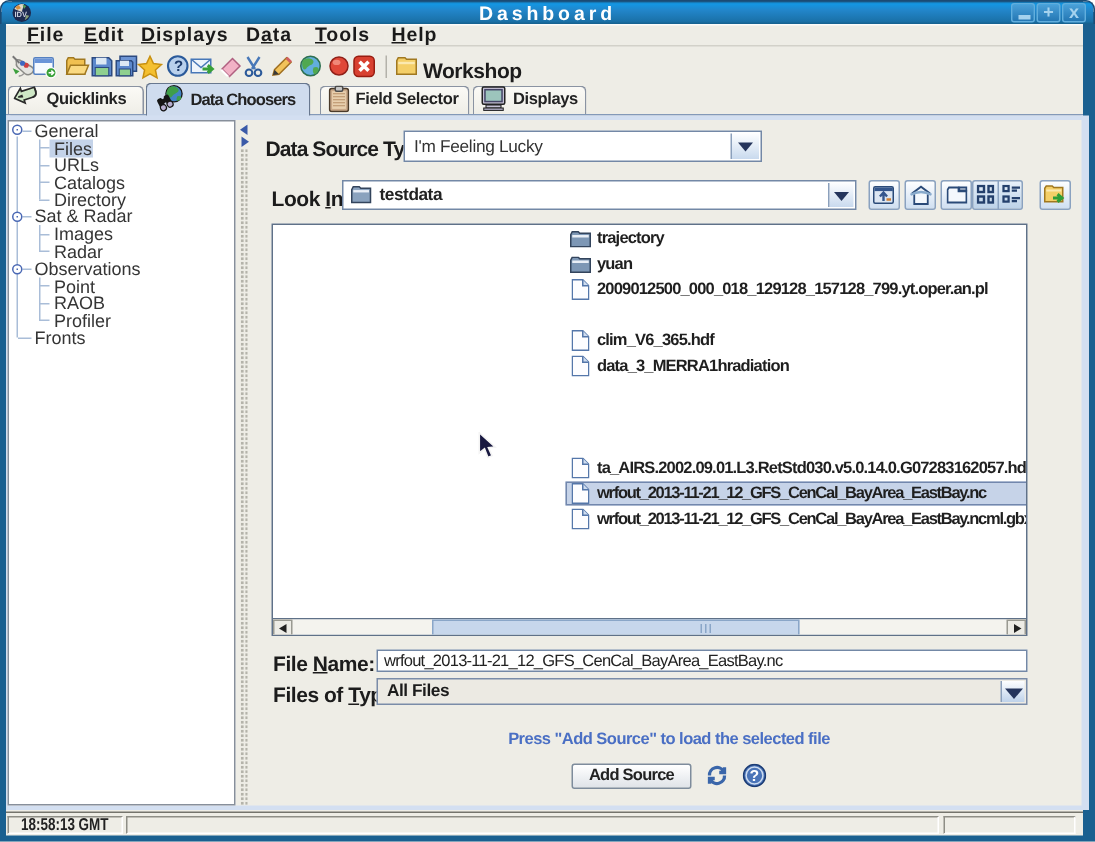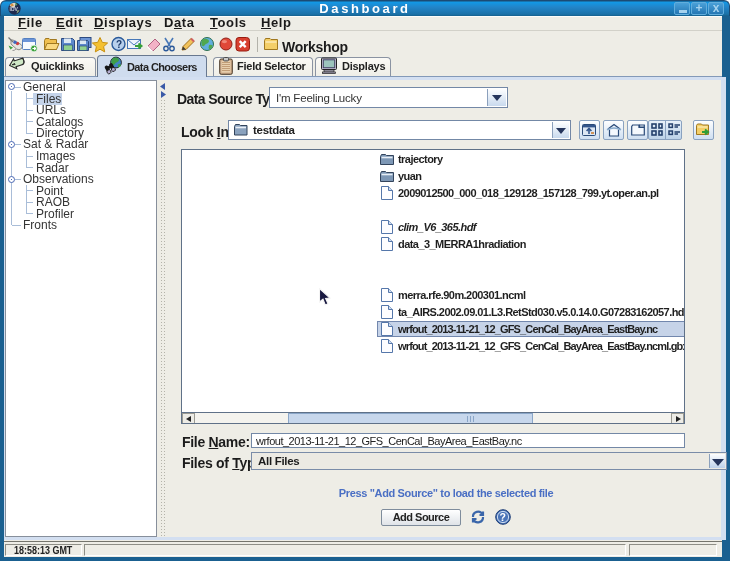--- a/index.html
+++ b/index.html
@@ -358,40 +358,33 @@
       </svg>
       <span class="rtxt">yuan</span>
     </div>
   <div class="row" style="top:35px;">
       <svg style="position:absolute;left:199px;top:1px;" width="12" height="14" viewBox="0 0 12 14">
         <path d="M0.5 0.5 L7.5 0.5 L11.5 4.5 L11.5 13.5 L0.5 13.5 Z" fill="#fdfdff" stroke="#5577aa"></path>
         <path d="M7.5 0.5 L7.5 4.5 L11.5 4.5" fill="#cfddf0" stroke="#5577aa"></path>
       </svg>
       <span class="rtxt">2009012500_000_018_129128_157128_799.yt.oper.an.pl</span>
     </div>
-  <div class="row" style="top:69px;font-style:italic;">
+  <div class="row" style="top:69px;">
       <svg style="position:absolute;left:199px;top:1px;" width="12" height="14" viewBox="0 0 12 14">
         <path d="M0.5 0.5 L7.5 0.5 L11.5 4.5 L11.5 13.5 L0.5 13.5 Z" fill="#fdfdff" stroke="#5577aa"></path>
         <path d="M7.5 0.5 L7.5 4.5 L11.5 4.5" fill="#cfddf0" stroke="#5577aa"></path>
       </svg>
       <span class="rtxt">clim_V6_365.hdf</span>
     </div>
   <div class="row" style="top:86px;">
       <svg style="position:absolute;left:199px;top:1px;" width="12" height="14" viewBox="0 0 12 14">
         <path d="M0.5 0.5 L7.5 0.5 L11.5 4.5 L11.5 13.5 L0.5 13.5 Z" fill="#fdfdff" stroke="#5577aa"></path>
         <path d="M7.5 0.5 L7.5 4.5 L11.5 4.5" fill="#cfddf0" stroke="#5577aa"></path>
       </svg>
       <span class="rtxt">data_3_MERRA1hradiation</span>
-    </div>
-  <div class="row" style="top:137px;">
-      <svg style="position:absolute;left:199px;top:1px;" width="12" height="14" viewBox="0 0 12 14">
-        <path d="M0.5 0.5 L7.5 0.5 L11.5 4.5 L11.5 13.5 L0.5 13.5 Z" fill="#fdfdff" stroke="#5577aa"></path>
-        <path d="M7.5 0.5 L7.5 4.5 L11.5 4.5" fill="#cfddf0" stroke="#5577aa"></path>
-      </svg>
-      <span class="rtxt">merra.rfe.90m.200301.ncml</span>
     </div>
   <div class="row" style="top:154px;">
       <svg style="position:absolute;left:199px;top:1px;" width="12" height="14" viewBox="0 0 12 14">
         <path d="M0.5 0.5 L7.5 0.5 L11.5 4.5 L11.5 13.5 L0.5 13.5 Z" fill="#fdfdff" stroke="#5577aa"></path>
         <path d="M7.5 0.5 L7.5 4.5 L11.5 4.5" fill="#cfddf0" stroke="#5577aa"></path>
       </svg>
       <span class="rtxt">ta_AIRS.2002.09.01.L3.RetStd030.v5.0.14.0.G07283162057.hdf</span>
     </div>
   <div class="row" style="top:171px;">
       <div style="position:absolute; left:195px; top:0px; width:310px; height:16px; background:#c6d3e8; border:1px solid #7287ad;"></div>
@@ -420,21 +413,21 @@
   <div style="position:absolute; left:106px; top:263px; width:245px; height:11px; background:#c7d7ec; border:1px solid #8aa6c8;">
     <span style="position:absolute; left:178px; top:2px; width:1px; height:6px; background:#8aa6c8; box-shadow:3px 0 #8aa6c8, 6px 0 #8aa6c8;"></span>
   </div>
 </div>
 
 <div class="abs lbl" style="left:182px; top:434px;">File <u>N</u>ame:</div>
 <div class="abs" style="left:251px; top:433px; width:434px; height:15px; background:#fff; border:1px solid #7388a6;">
   <div style="position:absolute; left:4px; top:1px; font-size:11px; letter-spacing:-0.5px; color:#222; white-space:nowrap;">wrfout_2013-11-21_12_GFS_CenCal_BayArea_EastBay.nc</div>
 </div>
 <div class="abs lbl" style="left:182px; top:455px;">Files of <u>T</u>ype:</div>
-<div class="abs" style="left:251px; top:452px; width:476px; height:18px; background:#eceae3; border:1px solid #7a8ca8;">
+<div class="abs" style="left:251px; top:452px; width:434px; height:18px; background:#eceae3; border:1px solid #7a8ca8;">
   <div style="position:absolute; left:6px; top:2px; font-size:11.5px; letter-spacing:-0.3px; font-weight:bold; color:#1c1c1c;">All Files</div>
   <div class="combobtn" style="width:16px; background:linear-gradient(180deg,#fdfeff,#bed2ea);">
       <span class="arrowdn" style="left:2px; top:5px; border-left-width:6px; border-right-width:6px; border-top-width:7px;"></span>
     </div>
 </div>
 
 <div class="abs" style="left:170px; top:487px; width:552px; text-align:center; font-size:11px; letter-spacing:-0.35px; font-weight:bold; color:#4a6fc4;">Press "Add Source" to load the selected file</div>
 <div class="abs" style="left:381px; top:509px; width:80px; height:17px; border:1px solid #7e8c9c; border-radius:2px; background:linear-gradient(180deg,#ffffff,#dfe3e8); text-align:center; font-size:11px; letter-spacing:-0.5px; font-weight:bold; color:#222; line-height:15px;">Add Source</div>
 <svg class="abs" style="left:470px; top:509px;" width="16" height="16" viewBox="0 0 16 16">
   <path d="M3 8 A5 5 0 0 1 12.5 5.5 M13 2.5 L13 6 L9.5 6" fill="none" stroke="#3a66aa" stroke-width="2.2"></path>

